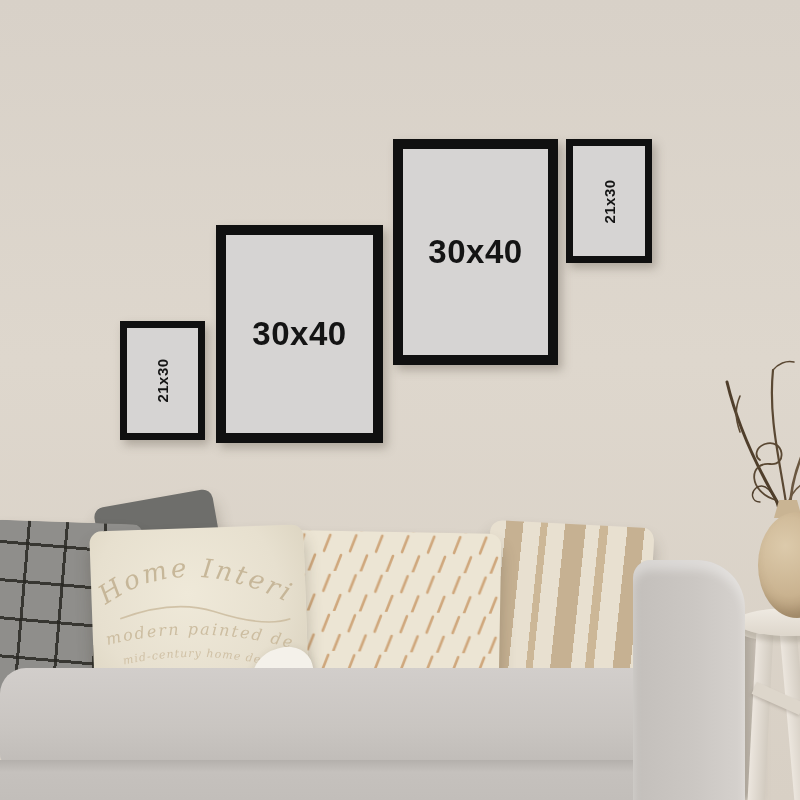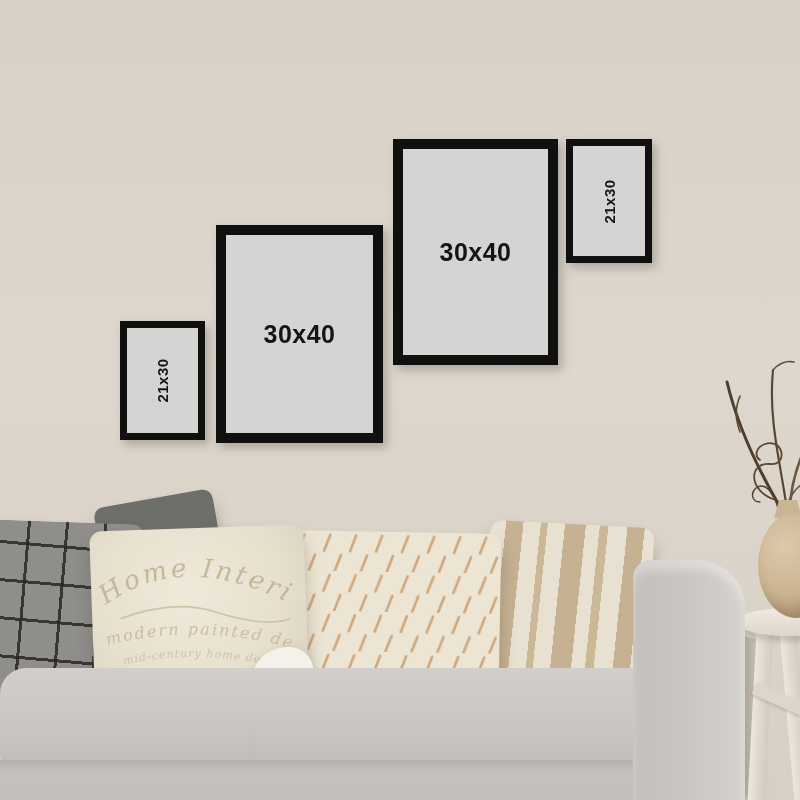--- a/index.html
+++ b/index.html
@@ -12,21 +12,21 @@
   .mat{position:absolute;background:#d6d4d3;display:flex;align-items:center;justify-content:center;}
   .frame-label{font-weight:bold;color:#141414;letter-spacing:.5px;white-space:nowrap;}
   .frame1{left:120px;top:321px;width:85px;height:119px;}
   .frame1 .mat{left:7px;top:7px;right:7px;bottom:7px;}
   .frame2{left:216px;top:225px;width:167px;height:218px;}
   .frame2 .mat{left:10px;top:10px;right:10px;bottom:10px;}
   .frame3{left:393px;top:139px;width:165px;height:226px;}
   .frame3 .mat{left:10px;top:10px;right:10px;bottom:10px;}
   .frame4{left:566px;top:139px;width:86px;height:124px;}
   .frame4 .mat{left:7px;top:7px;right:7px;bottom:7px;}
-  .lbl-big{font-size:25px;}
+  .lbl-big{font-size:33px;}
   .lbl-small{font-size:15px;transform:rotate(-90deg);}
 
   
   .branches{position:absolute;left:636px;top:350px;width:164px;height:175px;z-index:2;}
   .stool-top{position:absolute;left:736px;top:608px;width:112px;height:28px;border-radius:50%;
              background:linear-gradient(180deg,#efeae2,#ddd6cb);z-index:3;
              box-shadow:0 6px 4px rgba(120,110,96,.25);}
   .stool-rim{position:absolute;left:742px;top:624px;width:104px;height:18px;border-radius:50%;
              background:#d8d1c6;z-index:2;}
   .stool-leg{position:absolute;width:17px;background:linear-gradient(90deg,#ece6de,#d2cbc0);z-index:2;}

